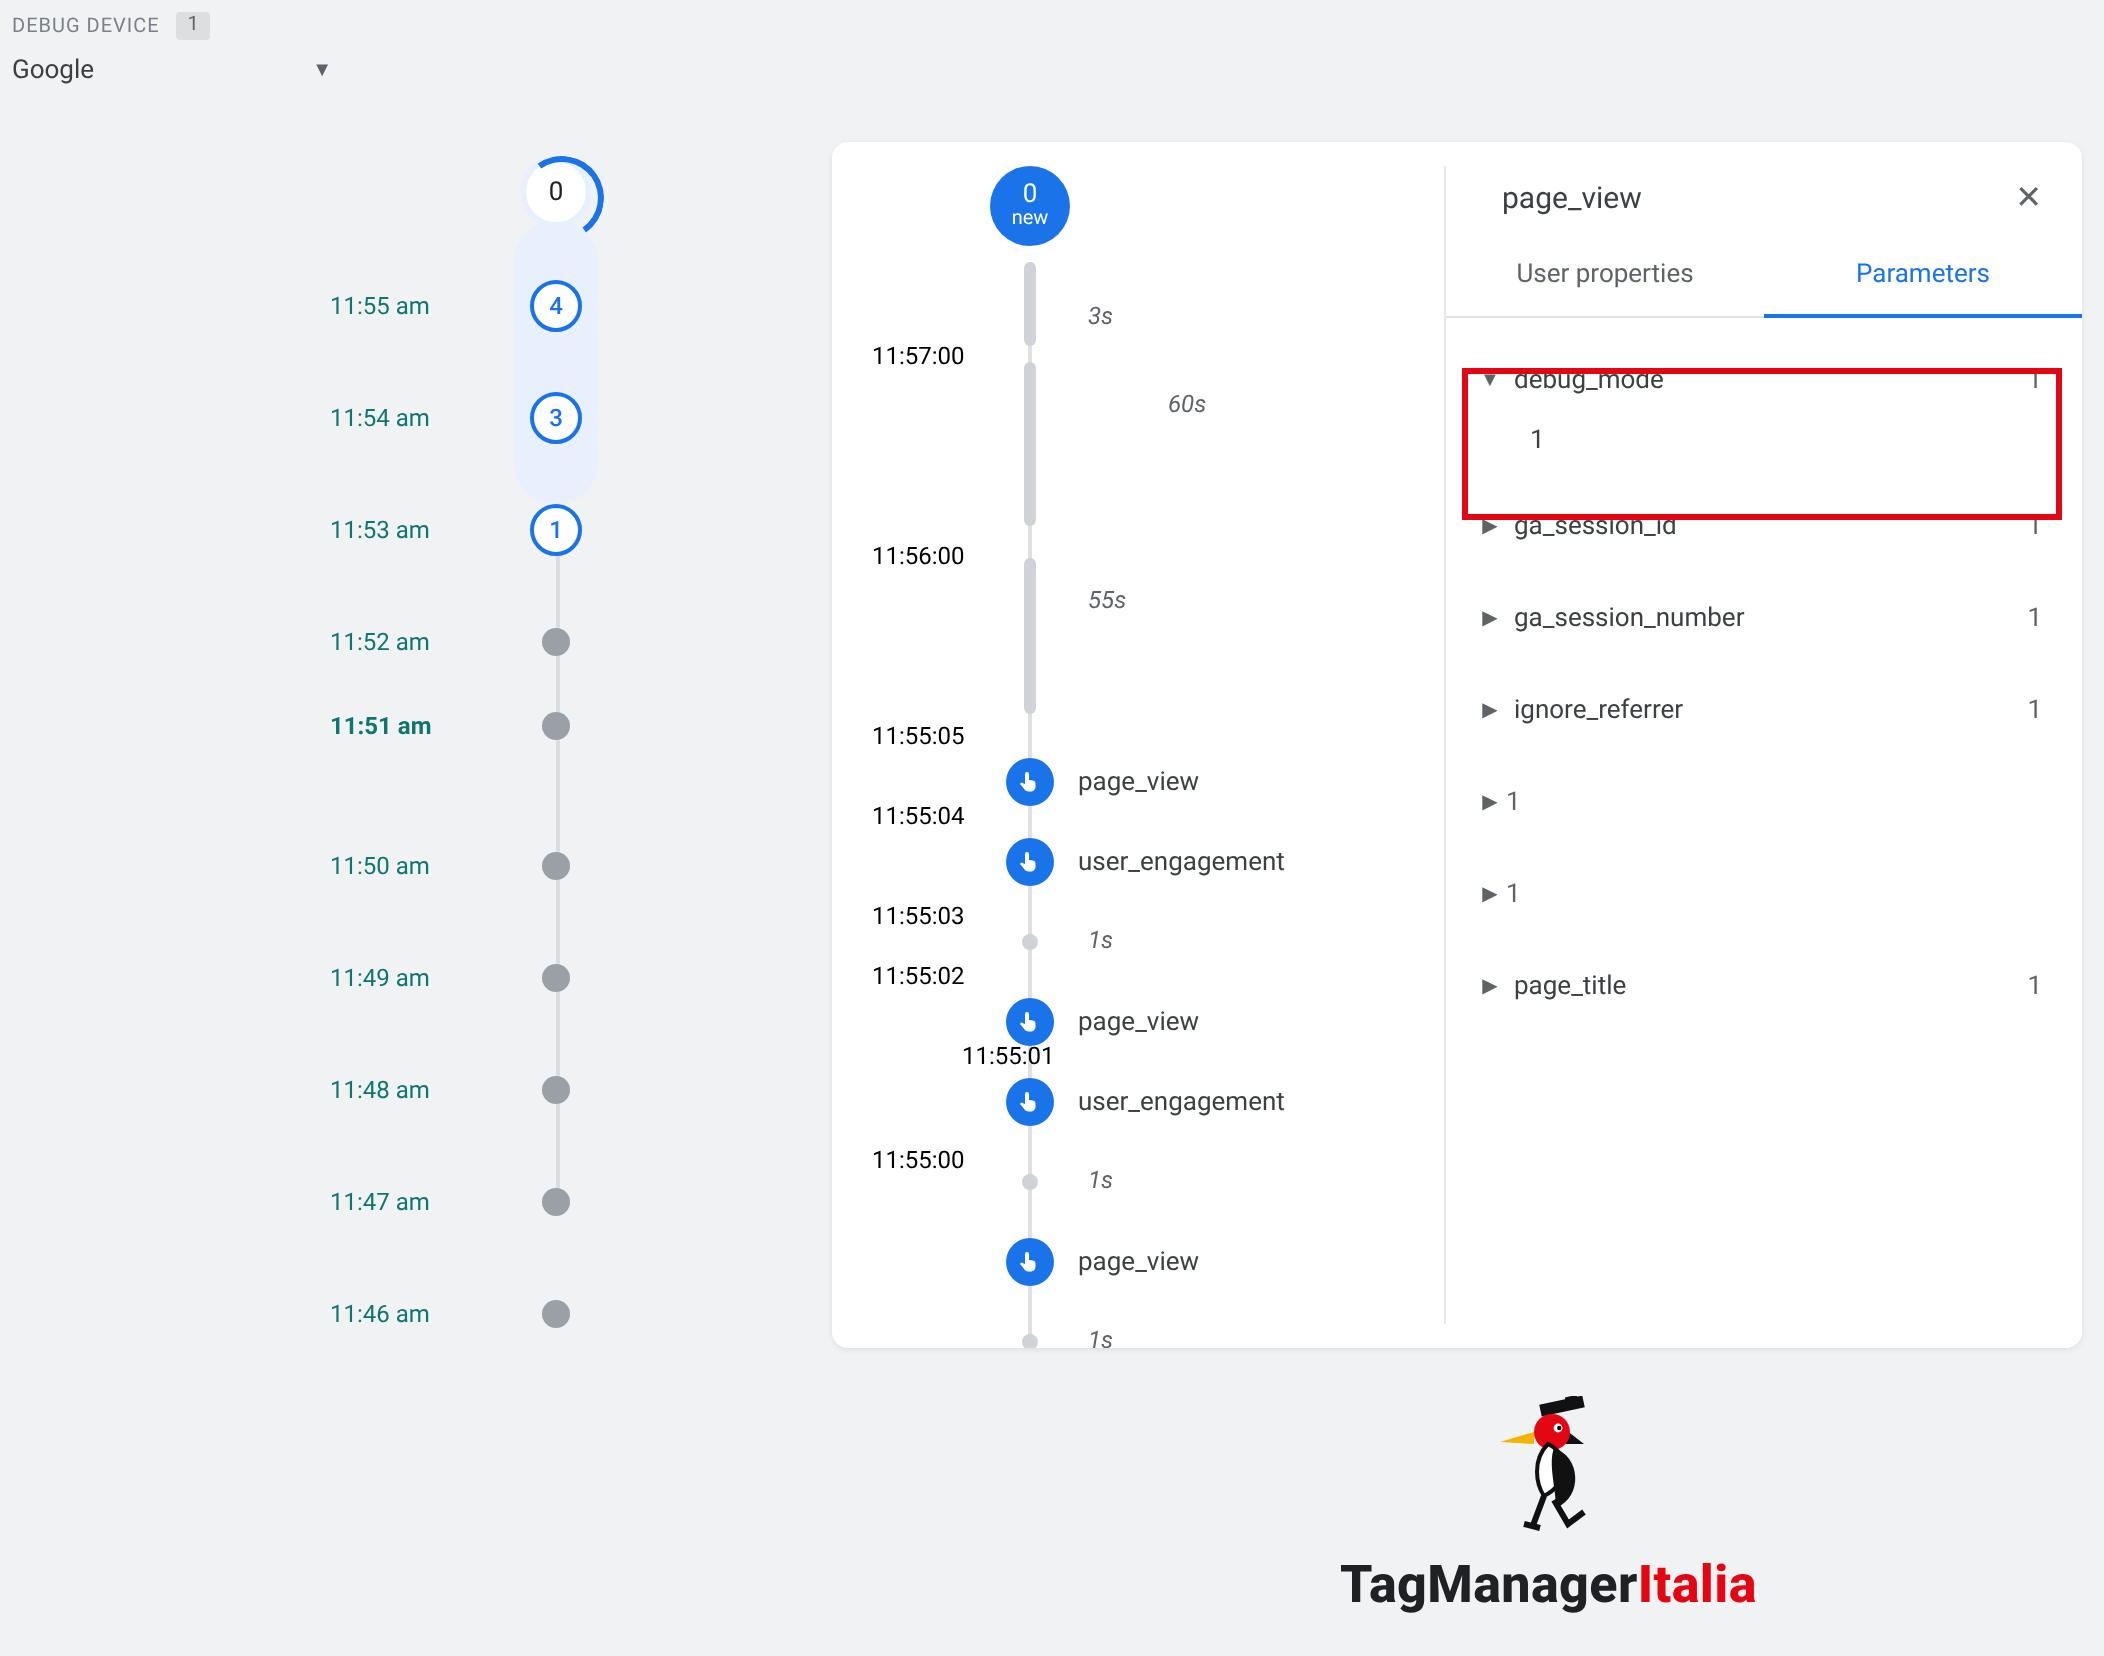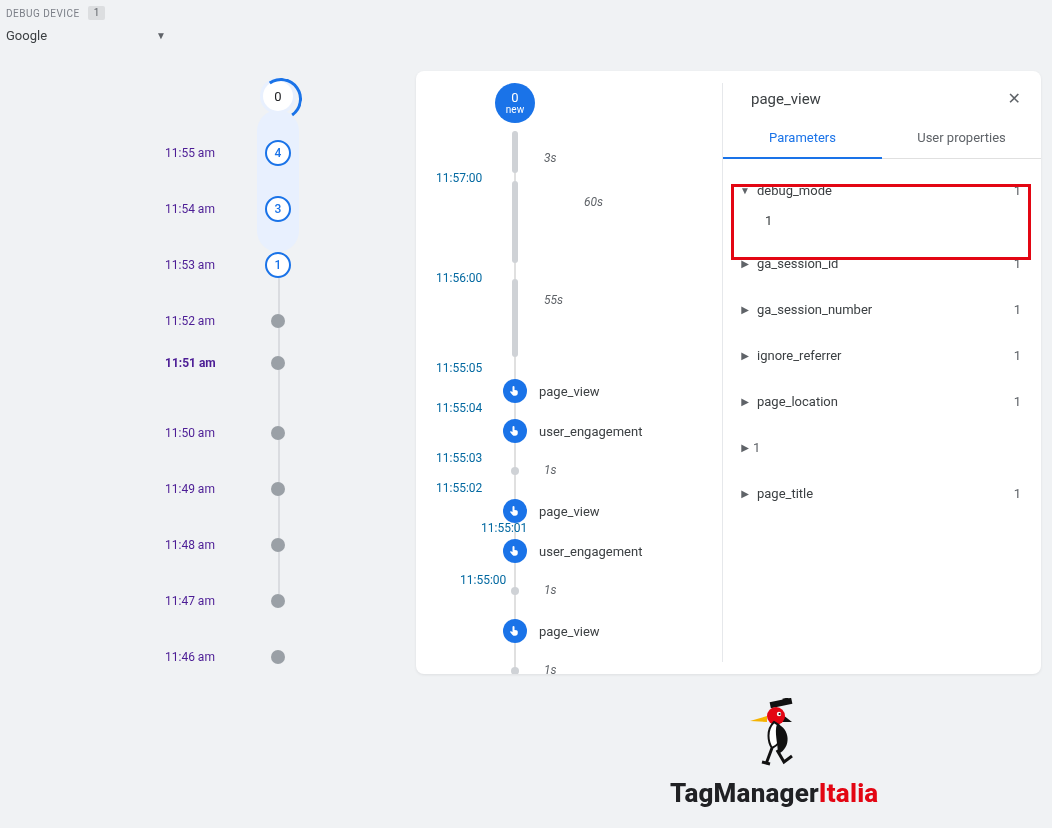--- a/index.html
+++ b/index.html
@@ -13,34 +13,34 @@
   .device-select { display:flex; align-items:center; justify-content:space-between; width:160px; margin:4px 0 0 6px; padding:4px 0; font-size:13px; color:#3c4043; cursor:pointer; }
   .device-select .arrow-down { font-size:10px; color:#5f6368; }
 
   
   .minute-timeline { position:absolute; left:165px; top:74px; width:140px; }
   .mt-line { position:absolute; left:113px; top:20px; bottom:-520px; width:2px; background:#dadce0; }
   .mt-pill { position:absolute; left:92px; top:36px; width:42px; height:142px; background:#e8f0fe; border-radius:21px; z-index:0; }
   .mt-zero { position:absolute; left:95px; top:4px; width:36px; height:36px; border-radius:50%; background:#fff; border:3px solid #e8f0fe; display:flex; align-items:center; justify-content:center; font-size:13px; z-index:2;}
   .mt-zero::before { content:""; position:absolute; top:-3px; left:-3px; width:36px; height:36px; border:3px solid #1a73e8; border-bottom-color:transparent; border-left-color:transparent; border-radius:50%; transform:rotate(10deg); }
   .mt-row { position:absolute; left:0; width:100%; height:26px; display:flex; align-items:center; }
-  .mt-row .time { position:absolute; left:0; font-size:12px; color:#4c1d95; }
+  .mt-row .time { position:absolute; left:0; font-size:12px; color:#0f766e; }
   .mt-dot { position:absolute; left:106px; width:14px; height:14px; border-radius:50%; background:#9aa0a6; z-index:1; }
   .mt-count { position:absolute; left:100px; width:26px; height:26px; border:2px solid #1a73e8; background:#fff; border-radius:50%; display:flex; align-items:center; justify-content:center; font-size:12px; color:#1a73e8; z-index:2; font-weight:500;}
 
   
   .card { position:absolute; left:416px; top:71px; width:625px; height:603px; background:#fff; border-radius:8px; box-shadow:0 1px 3px rgba(0,0,0,.08); overflow:hidden; }
 
   
   .seconds-col { position:absolute; left:0; top:0; width:306px; height:100%; }
   .sc-line { position:absolute; left:98px; top:60px; bottom:-20px; width:2px; background:#e0e0e0; }
   .sc-new { position:absolute; left:79px; top:12px; width:40px; height:40px; border-radius:50%; background:#1a73e8; color:#fff; display:flex; flex-direction:column; align-items:center; justify-content:center; z-index:2; }
   .sc-new .n { font-size:13px; line-height:13px; }
   .sc-new .t { font-size:10px; line-height:12px; }
-  .sc-tick { position:absolute; left:20px; font-size:12px; color:#0369a1; }
+  .sc-tick { position:absolute; left:20px; font-size:12px; color:#000000; }
   .sc-seg { position:absolute; left:96px; width:6px; background:#cfd2d6; border-radius:3px; }
   .sc-dot  { position:absolute; left:95px; width:8px; height:8px; border-radius:50%; background:#cfd2d6; }
   .sc-gap  { position:absolute; left:128px; font-size:12px; color:#5f6368; font-style:italic; }
   .sc-evt  { position:absolute; left:87px; display:flex; align-items:center; gap:12px; }
   .sc-evt .bubble { width:24px; height:24px; border-radius:50%; background:#1a73e8; display:flex; align-items:center; justify-content:center; }
   .sc-evt .bubble svg { fill:#fff; }
   .sc-evt .label { font-size:13px; color:#3c4043; }
 
   
   .divider { position:absolute; left:306px; top:12px; bottom:12px; width:1px; background:#e6e8eb; }
@@ -138,21 +138,21 @@
       <span class="t">new</span>
     </div>
     <div id="seconds">
         <div class="sc-tick" style="top: 100px;">11:57:00</div>
         <div class="sc-tick" style="top: 200px;">11:56:00</div>
         <div class="sc-tick" style="top: 290px;">11:55:05</div>
         <div class="sc-tick" style="top: 330px;">11:55:04</div>
         <div class="sc-tick" style="top: 380px;">11:55:03</div>
         <div class="sc-tick" style="top: 410px;">11:55:02</div>
         <div class="sc-tick" style="top: 450px; margin-left: 45px;">11:55:01</div>
-        <div class="sc-tick" style="top: 502px; margin-left: 24px;">11:55:00</div>
+        <div class="sc-tick" style="top: 502px;">11:55:00</div>
         <div class="sc-seg" style="top: 60px; height: 42px;"></div>
         <div class="sc-seg" style="top: 110px; height: 82px;"></div>
         <div class="sc-seg" style="top: 208px; height: 78px;"></div>
         <div class="sc-dot" style="top: 396px;"></div>
         <div class="sc-dot" style="top: 516px;"></div>
         <div class="sc-dot" style="top: 596px;"></div>
         <div class="sc-gap" style="top: 80px;">3s</div>
         <div class="sc-gap" style="top: 124px; margin-left: 40px;">60s</div>
         <div class="sc-gap" style="top: 222px;">55s</div>
         <div class="sc-gap" style="top: 392px;">1s</div>
@@ -202,22 +202,22 @@
   </div>
 
   <div class="divider"></div>
 
   <div class="details">
     <div class="details-header">
       <span class="title">page_view</span>
       <span class="close-x">✕</span>
     </div>
     <div class="tabs">
+      <div class="tab">User properties</div>
       <div class="tab active">Parameters</div>
-      <div class="tab">User properties</div>
     </div>
     <div class="params" id="params">
         <div class="prow expanded">
           <span class="caret">▼</span>
     <span class="pname">debug_mode</span>
     <span class="pcnt">1</span>
         </div>
         <div class="pval">1</div>
         <div class="prow">
           <span class="caret">▶</span>
@@ -229,21 +229,20 @@
     <span class="pname">ga_session_number</span>
     <span class="pcnt">1</span>
         </div>
         <div class="prow">
           <span class="caret">▶</span>
     <span class="pname">ignore_referrer</span>
     <span class="pcnt">1</span>
         </div>
         <div class="prow">
           <span class="caret">▶</span>
-    <span class="pname">page_location</span>
     <span class="pcnt">1</span>
         </div>
         <div class="prow">
           <span class="caret">▶</span>
     <span class="pcnt">1</span>
         </div>
         <div class="prow">
           <span class="caret">▶</span>
     <span class="pname">page_title</span>
     <span class="pcnt">1</span>

